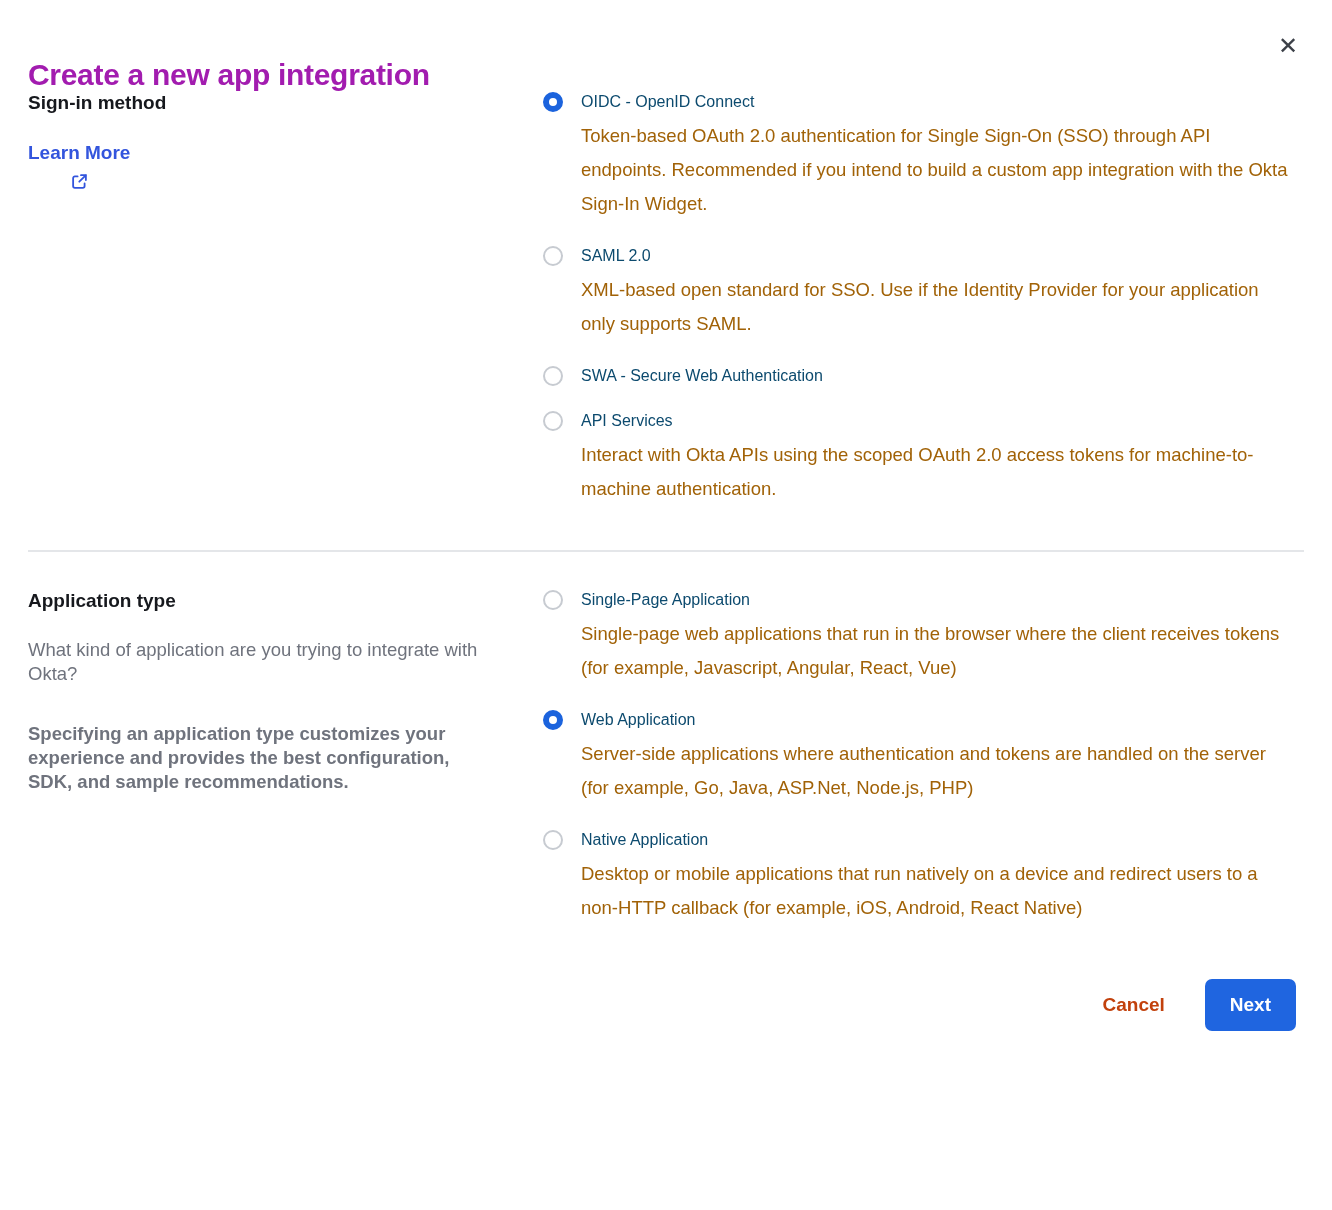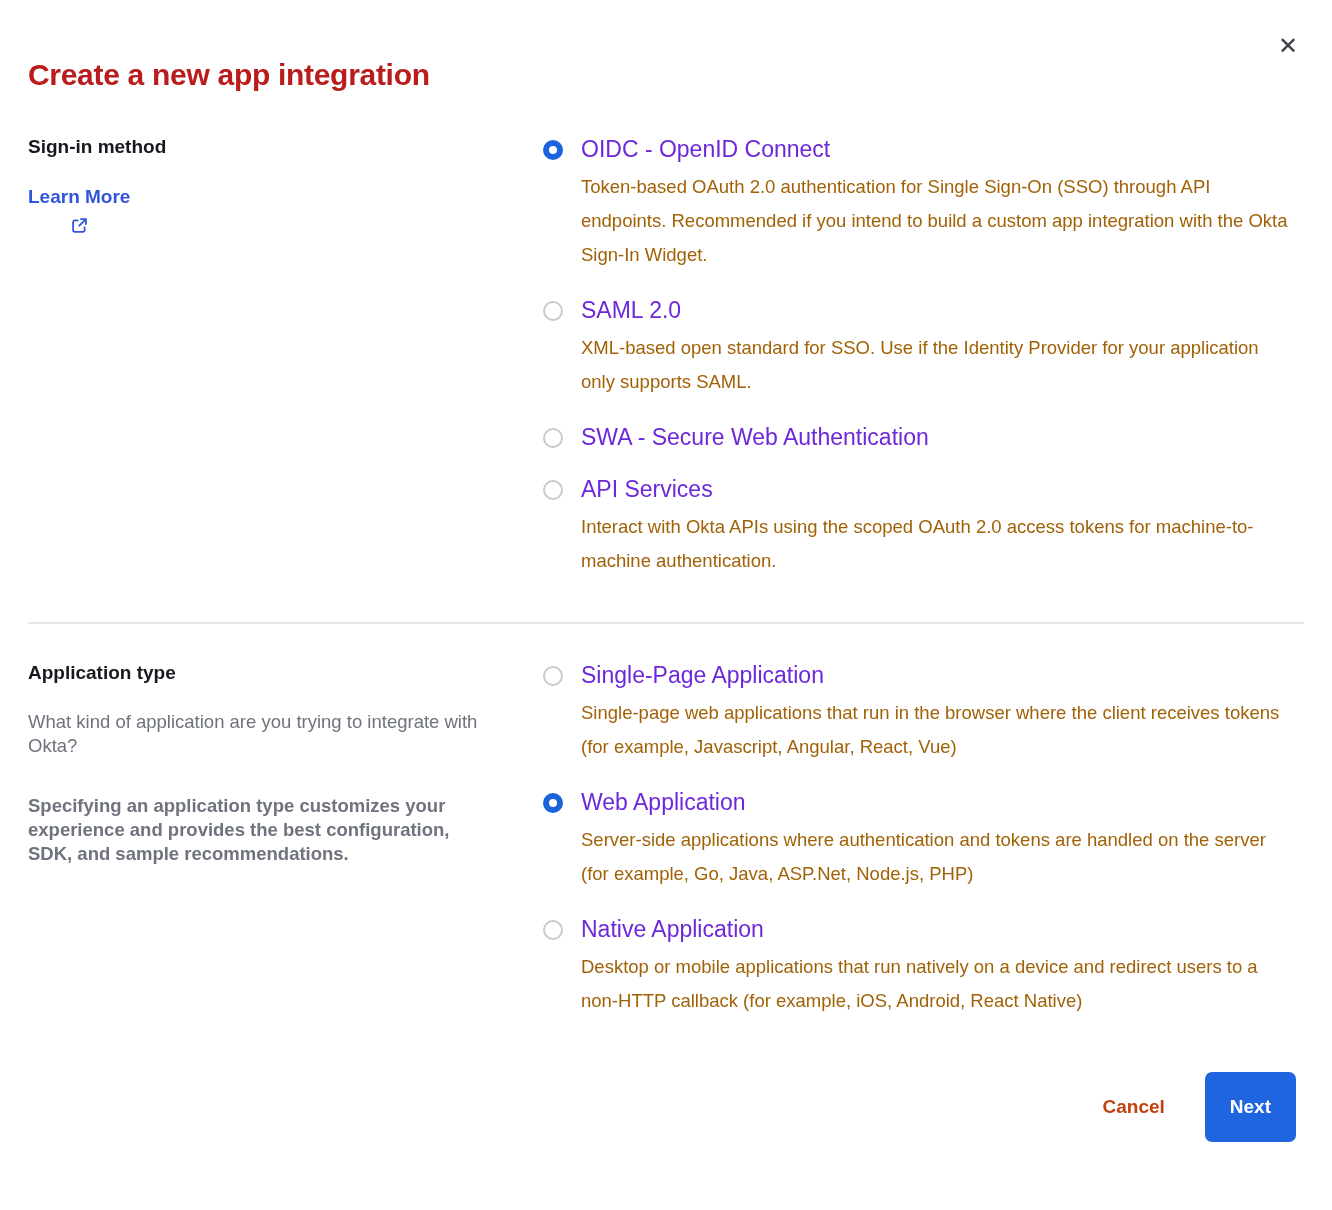--- a/index.html
+++ b/index.html
@@ -24,25 +24,25 @@
     border: none;
     cursor: pointer;
     font-family: "Liberation Sans", sans-serif;
   }
 
   .modal-title {
     padding-top: 58px;
     font-size: 30px;
     font-weight: 700;
     letter-spacing: -0.3px;
-    color: #b91c1c;
+    color: #a21caf;
   }
 
   .section-row { display: flex; align-items: flex-start; }
-  .row-1 { margin-top: 44px; }
+  .row-1 { }
   .row-left { flex: 0 0 515px; }
   .row-right { flex: 1 1 auto; min-width: 0; }
 
   .section-label {
     font-size: 19px;
     font-weight: 700;
     color: #16181d;
   }
 
   .learn-more {
@@ -64,22 +64,22 @@
   .option-head { display: flex; align-items: center; gap: 18px; cursor: pointer; }
   .radio {
     width: 20px; height: 20px;
     flex: 0 0 20px;
     border-radius: 50%;
     border: 2px solid #c7cbd1;
     background: #ffffff;
   }
   .radio.selected { border: 6px solid #1b63dd; }
   .option-title {
-    font-size: 23px;
-    color: #6d28d9;
+    font-size: 16px;
+    color: #0c4a6e;
   }
   .option-desc {
     margin-left: 38px;
     margin-top: 7px;
     max-width: 712px;
     font-size: 18.5px;
     line-height: 34px;
     color: #a16207;
   }
 
@@ -113,21 +113,21 @@
     background: none;
     border: none;
     cursor: pointer;
     font-family: "Liberation Sans", sans-serif;
   }
   .next-button {
     background: #1f65e0;
     color: #ffffff;
     font-size: 19px;
     font-weight: 700;
-    padding: 24px 25px;
+    padding: 15px 25px;
     border-radius: 7px;
     border: none;
     cursor: pointer;
     font-family: "Liberation Sans", sans-serif;
   }
 </style>
 </head>
 <body>
 
 <div class="modal">

